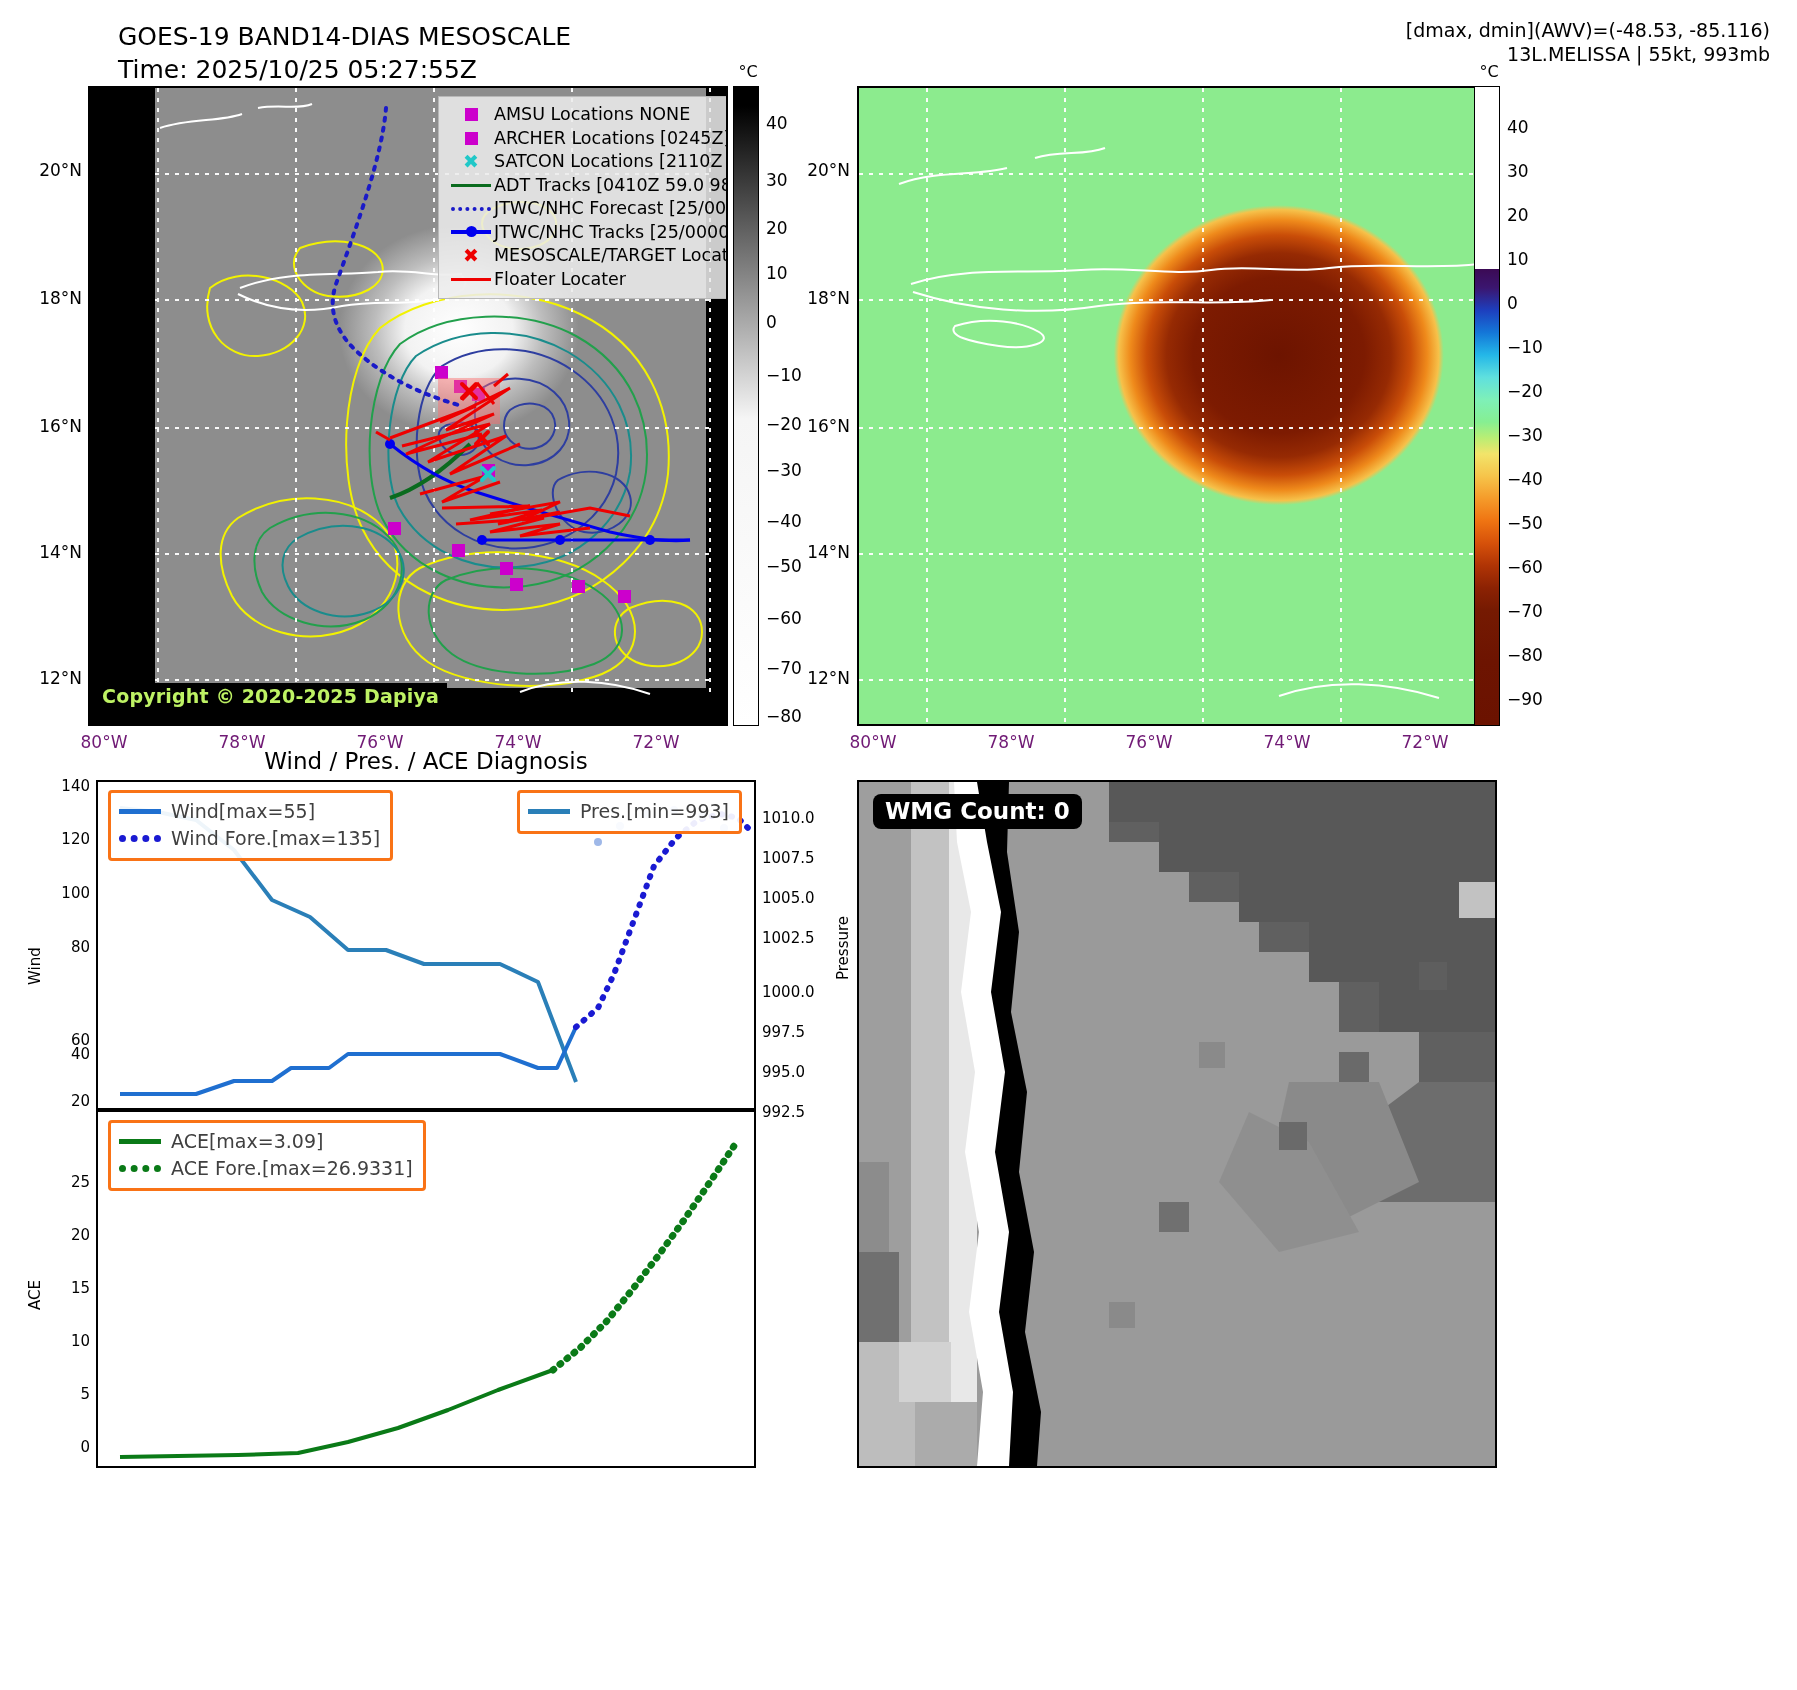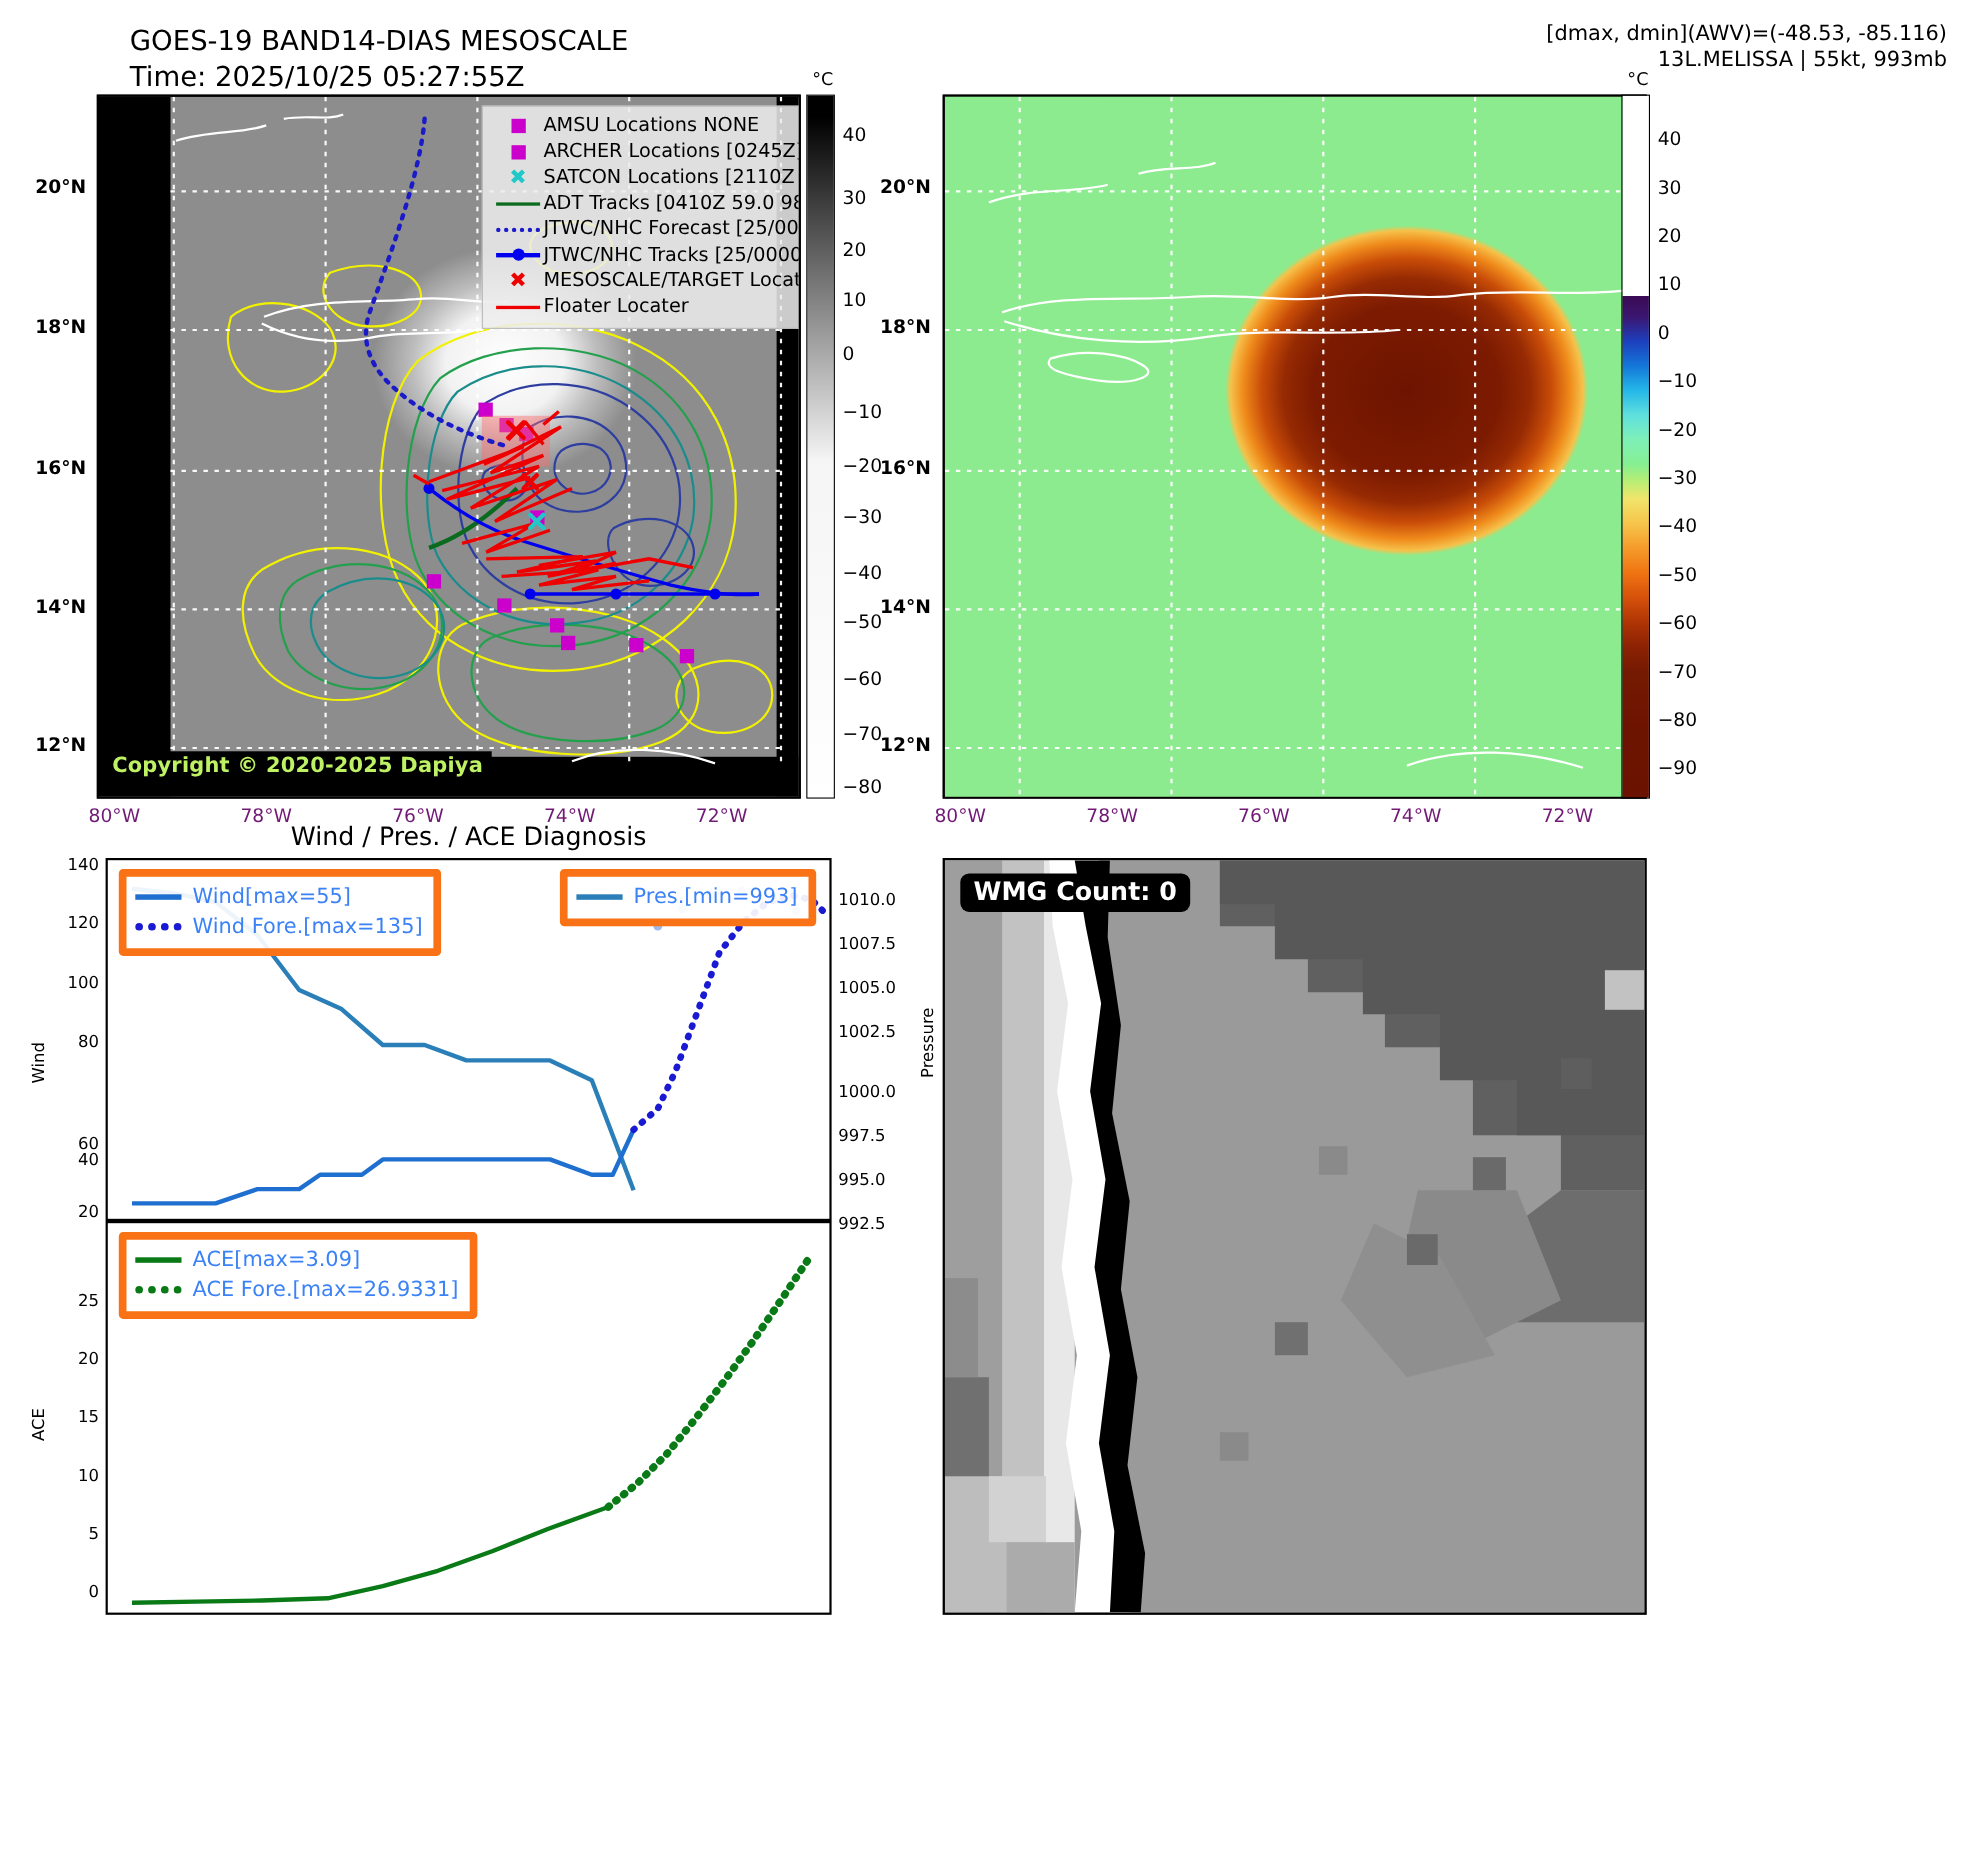--- a/index.html
+++ b/index.html
@@ -37,21 +37,21 @@
       radial-gradient(ellipse 120px 90px at 72% 74%, rgba(200,200,200,0.55) 0%, rgba(120,120,120,0.2) 70%, rgba(90,90,90,0) 100%),
       linear-gradient(155deg,#6e6e6e 0%, #7a7a7a 22%, #6a6a6a 44%, #767676 66%, #666666 100%);
   }
   
   #tl-img::before { content:""; position:absolute; left:0; top:0; width:65px; height:100%; background:#000; }
   #tl-img::after  { content:""; position:absolute; right:0; top:0; width:20px; height:100%; background:#000; }
   .letter-bottom { position:absolute; left:0; bottom:0; width:100%; height:36px; background:#000; }
 
   
   .xlab { position:absolute; font-size:17px; color:#701a75; transform:translateX(-50%); }
-  .ylab { position:absolute; font-size:17px; color:#000; transform:translateY(-50%); text-align:left;font-weight:bold; }
+  .ylab { position:absolute; font-size:17px; color:#000; transform:translateY(-50%); text-align:right; }
 
   
   #copyright {
     position:absolute; left:6px; bottom:14px;
     color:#bef264; font-size:19px; font-weight:bold; letter-spacing:0.2px;
     background:#000; padding:2px 8px 3px 6px;
   }
 
   
   #tl-legend {
@@ -111,22 +111,22 @@
   .axesbox { position:absolute; border:2px solid #000; background:#fff; }
   #wind-ax { left:96px; top:780px; width:660px; height:330px; }
   #ace-ax  { left:96px; top:1110px; width:660px; height:358px; }
   .axlabel-y { position:absolute; font-size:15px; color:#000;
                transform-origin:0 0; transform:rotate(-90deg); white-space:nowrap; }
   .tickl { position:absolute; font-size:15px; color:#000; transform:translateY(-50%); text-align:right; white-space:nowrap; }
   .tickr { position:absolute; font-size:15px; color:#000; transform:translateY(-50%); white-space:nowrap; }
 
   .chartlegend {
     position:absolute; background:rgba(255,255,255,0.92);
-    border:7px solid #f97316; border-radius:4px;
-    padding:5px 10px 6px 8px; font-size:19px; line-height:27px; color:#3b82f6;
+    border:3px solid #f97316; border-radius:4px;
+    padding:5px 10px 6px 8px; font-size:19px; line-height:27px; color:#404040;
   }
   .cl-row { display:flex; align-items:center; white-space:nowrap; height:27px; }
   .cl-key { width:52px; flex:0 0 52px; display:flex; align-items:center; }
   .cl-solid { width:42px; height:5px; display:block; }
   .cl-dot { width:42px; height:0; border-top:7px dotted #1a1ad2; display:block; }
 
   
   #wmg-ax { left:857px; top:780px; width:640px; height:688px; border:2px solid #000;
             position:absolute; overflow:hidden; background:#9a9a9a; }
   #wmg-badge {

